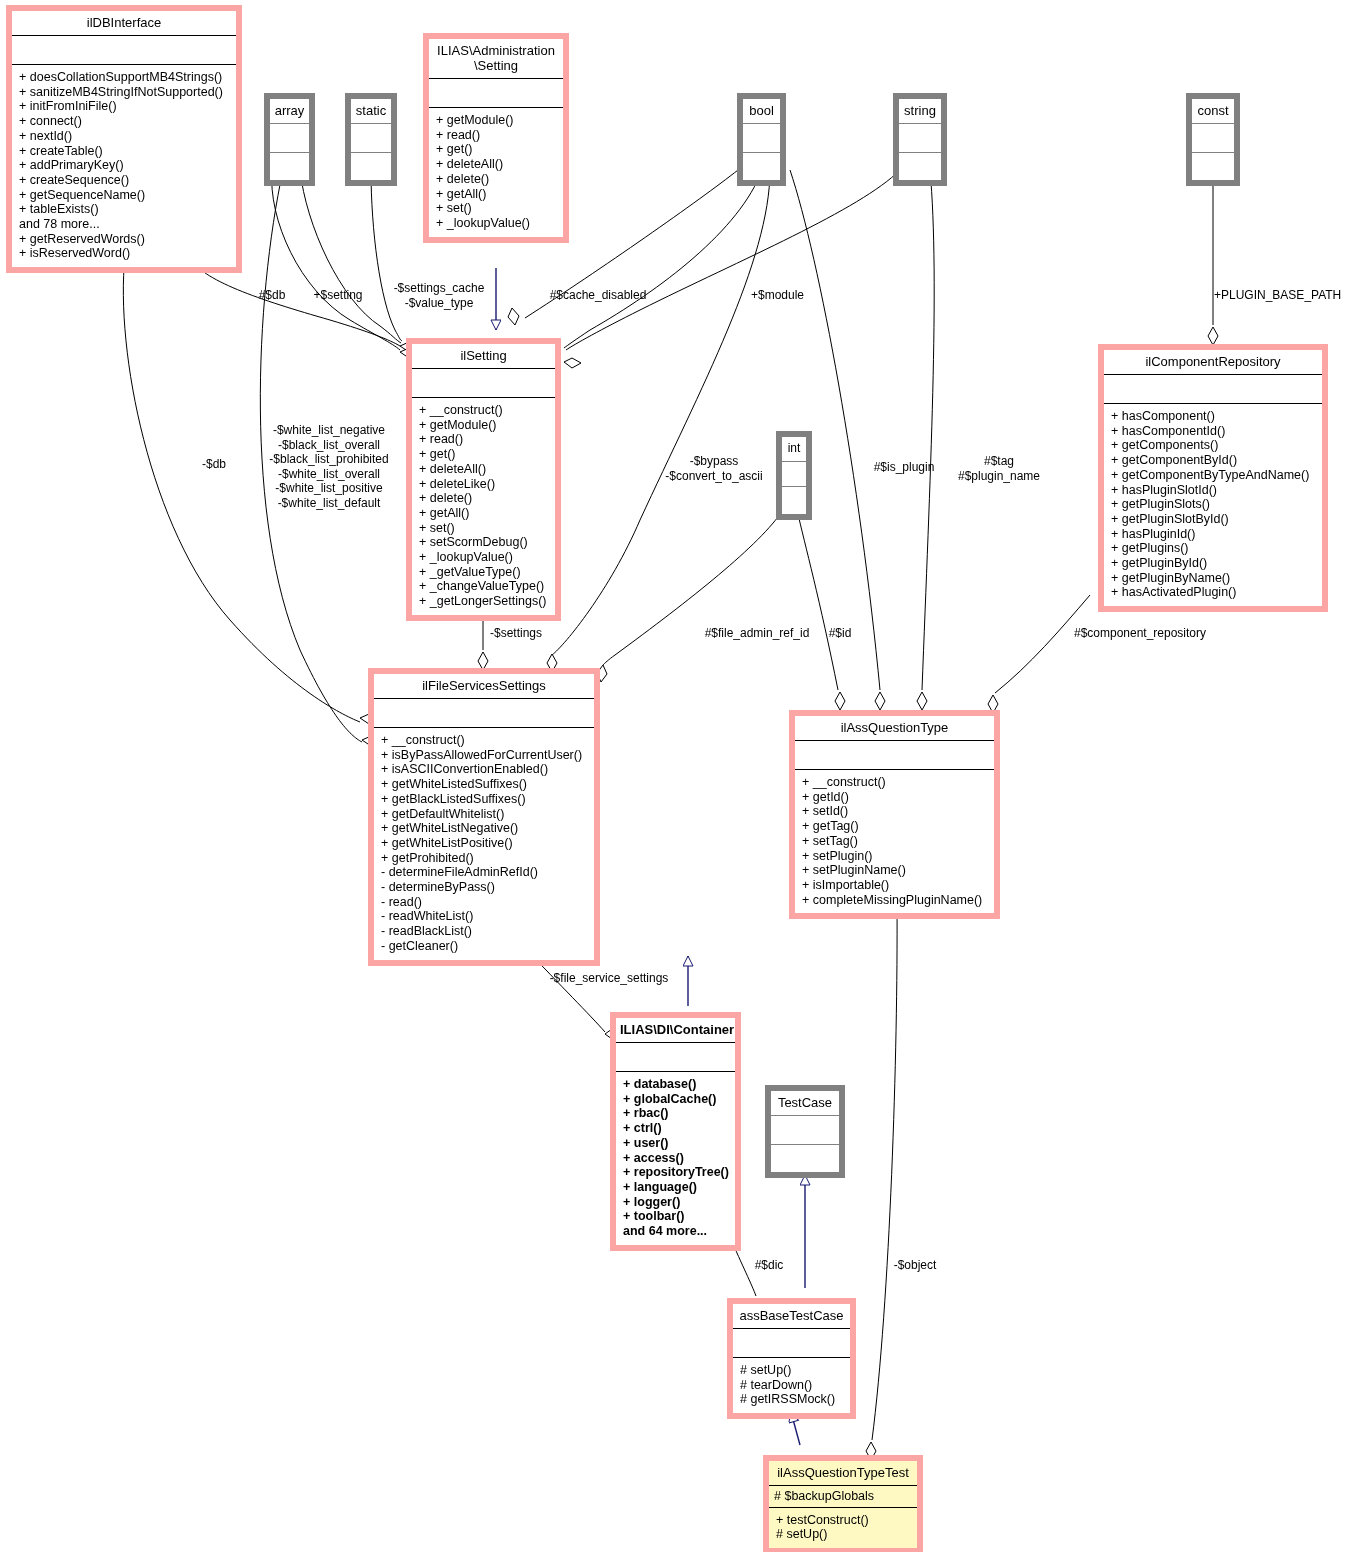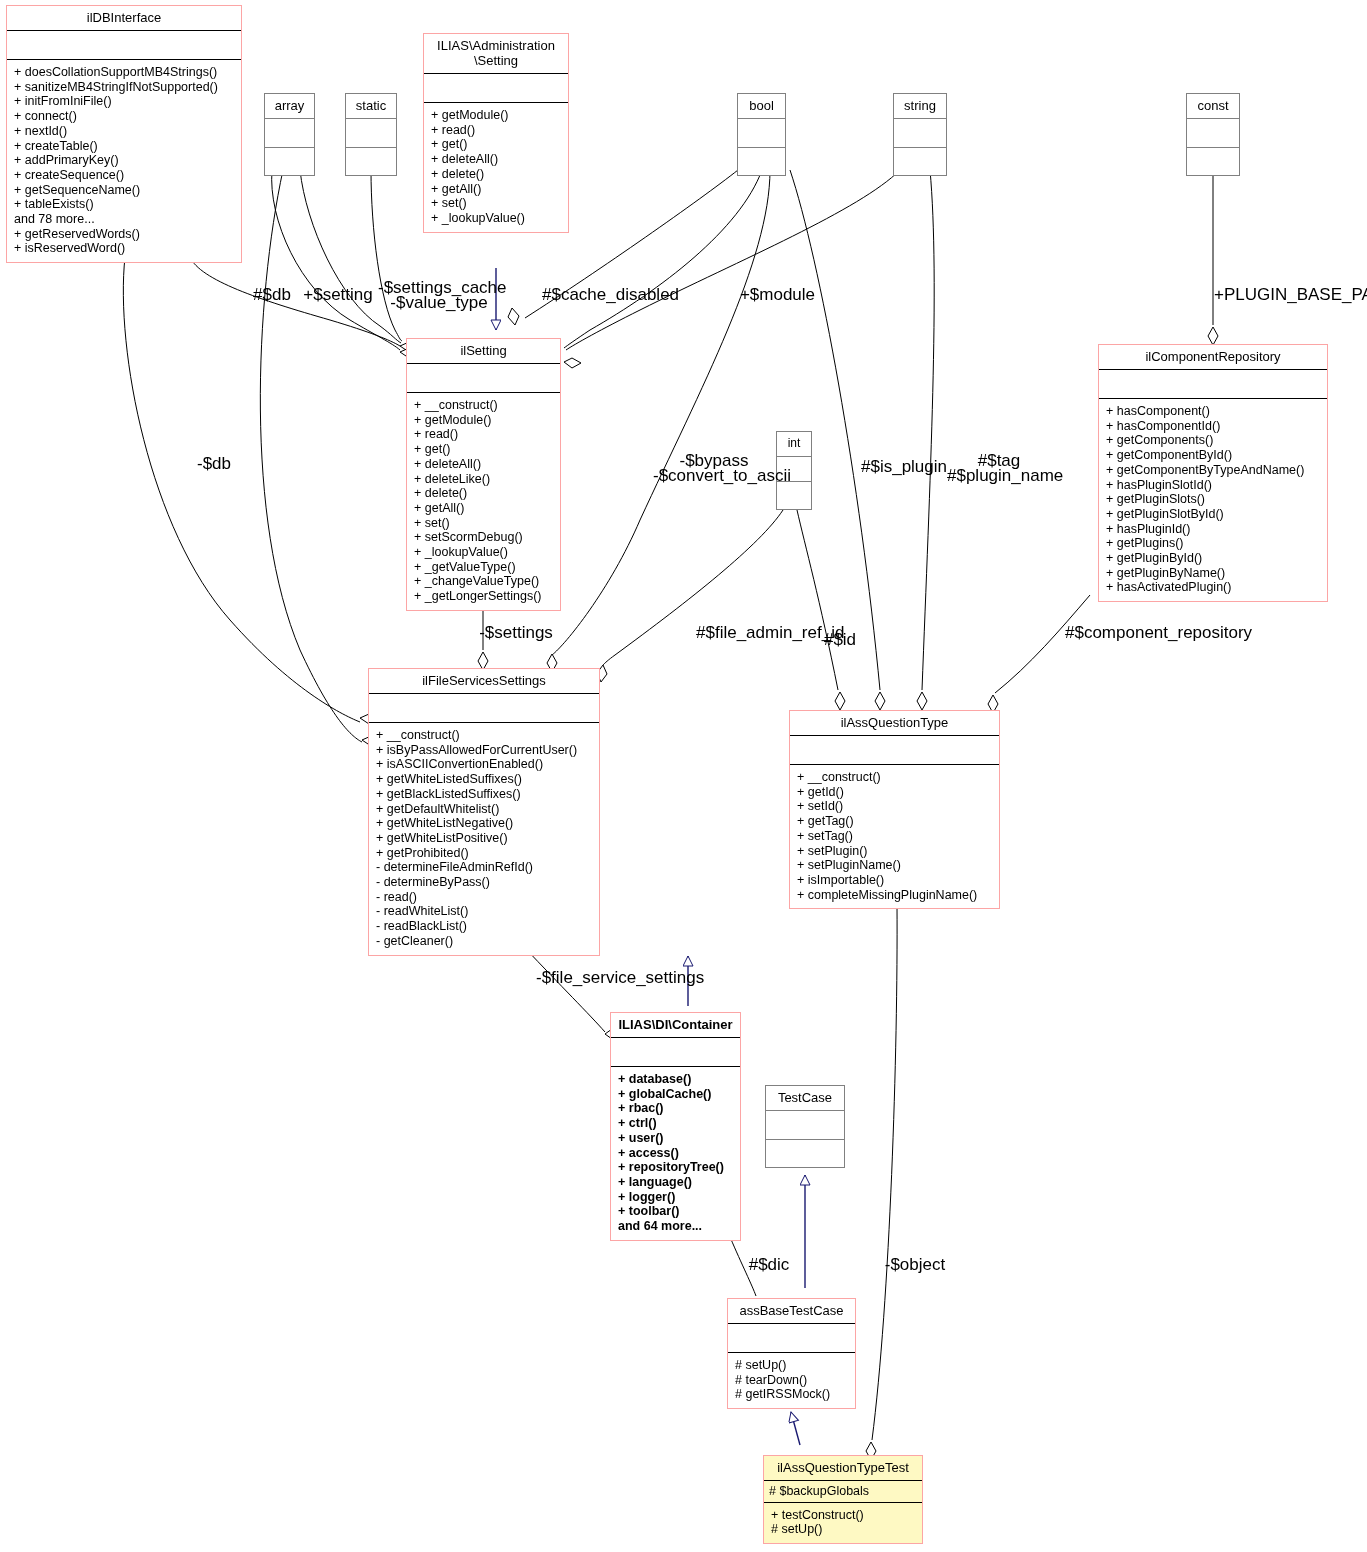--- a/index.html
+++ b/index.html
@@ -19,21 +19,21 @@
     position: absolute;
     left: 0;
     top: 0;
     width: 1367px;
     height: 1552px;
     pointer-events: none;
   }
   .node {
     position: absolute;
     box-sizing: border-box;
-    border: 1px solid #fca5a5;
+    border: 6px solid #fca5a5;
     background: #ffffff;
     z-index: 2;
   }
   .node.small {
     border-color: #808080;
   }
   .node.highlight {
     background: #fef9c3;
   }
   .node .title {
@@ -62,21 +62,21 @@
     font-size: 12.5px;
     padding: 5px 5px 6px 7px;
     line-height: 14.7px;
     color: #000000;
   }
   .node .ops div, .node .attrs div {
     white-space: nowrap;
   }
   .edge-label {
     position: absolute;
-    font-size: 17px;
+    font-size: 12px;
     line-height: 14.5px;
     color: #000000;
     text-align: center;
     white-space: pre-line;
     z-index: 3;
     background: transparent;
   }
 </style>
 </head>
 <body>
@@ -384,29 +384,35 @@
 
   <div class="edge-label" style="left:250px; top:288px; width:44px;">#$db</div>
   <div class="edge-label" style="left:300px; top:288px; width:76px;">+$setting</div>
   <div class="edge-label" style="left:378px; top:281px; width:122px;">-$settings_cache
 -$value_type</div>
   <div class="edge-label" style="left:542px; top:288px; width:112px;">#$cache_disabled</div>
   <div class="edge-label" style="left:739px; top:288px; width:77px;">+$module</div>
   <div class="edge-label" style="left:1214px; top:288px; width:152px; text-align:left;">+PLUGIN_BASE_PATH</div>
 
   <div class="edge-label" style="left:194px; top:457px; width:40px;">-$db</div>
+  <div class="edge-label" style="left:258px; top:423px; width:142px;">-$white_list_negative
+-$black_list_overall
+-$black_list_prohibited
+-$white_list_overall
+-$white_list_positive
+-$white_list_default</div>
 
   <div class="edge-label" style="left:653px; top:454px; width:122px;">-$bypass
 -$convert_to_ascii</div>
   <div class="edge-label" style="left:861px; top:460px; width:86px;">#$is_plugin</div>
   <div class="edge-label" style="left:947px; top:454px; width:104px;">#$tag
 #$plugin_name</div>
 
   <div class="edge-label" style="left:478px; top:626px; width:76px;">-$settings</div>
   <div class="edge-label" style="left:696px; top:626px; width:122px;">#$file_admin_ref_id</div>
-  <div class="edge-label" style="left:822px; top:626px; width:36px;margin-top:7px;">#$id</div>
+  <div class="edge-label" style="left:822px; top:626px; width:36px;">#$id</div>
   <div class="edge-label" style="left:1065px; top:626px; width:150px;">#$component_repository</div>
 
   <div class="edge-label" style="left:536px; top:971px; width:146px;">-$file_service_settings</div>
   <div class="edge-label" style="left:747px; top:1258px; width:44px;">#$dic</div>
   <div class="edge-label" style="left:884px; top:1258px; width:62px;">-$object</div>
 
 </div>
 
 </body></html>

